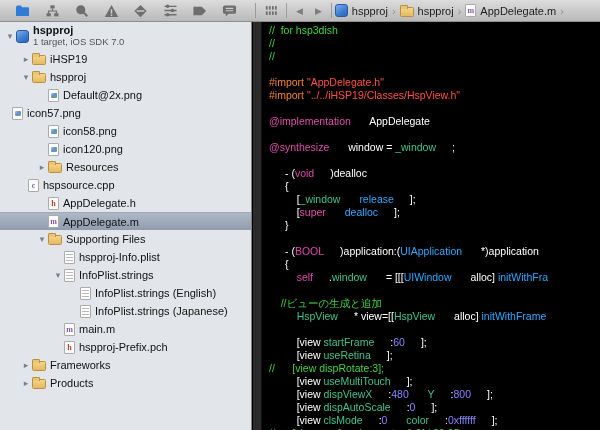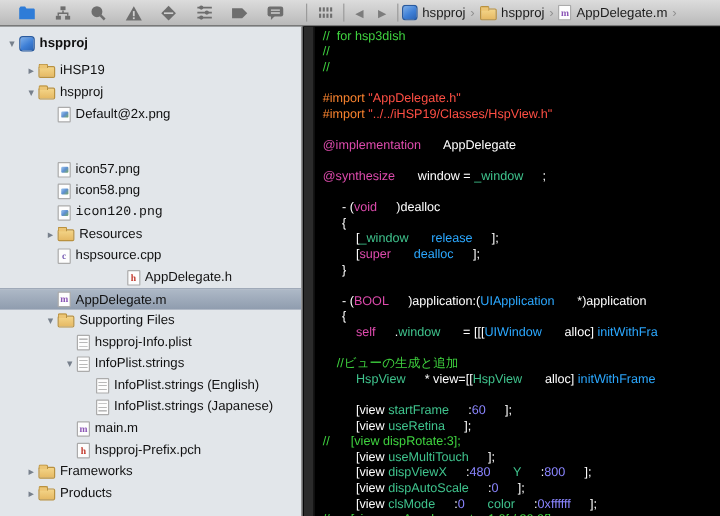--- a/index.html
+++ b/index.html
@@ -171,64 +171,65 @@
         </div>
     </div>
   </div>
 
   <div id="sidebar">
     <div id="projrow">
       <span class="tri">▾</span>
       <span class="pi"></span>
       <span class="projtexts">
         <div class="projname">hspproj</div>
+        <div class="projsub">1 target, iOS SDK 7.0</div>
       </span>
     </div>
     <div id="tree">
         <div class="row" style="padding-left: 20px;">
     <span class="tri">▸</span>
     <span class="fold"></span>
     <span class="lbl">iHSP19</span>
   </div>
         <div class="row" style="padding-left: 20px;">
     <span class="tri">▾</span>
     <span class="fold"></span>
     <span class="lbl">hspproj</span>
   </div>
         <div class="row" style="padding-left: 36px;">
     <span class="tri"></span>
     <span class="fi fi-png"></span>
     <span class="lbl">Default@2x.png</span>
   </div>
-        <div class="row" style="padding-left: 36px; margin-top: 28px;">
+        <div class="row" style="">
     <span class="tri"></span>
     <span class="fi fi-png"></span>
     <span class="lbl">icon57.png</span>
   </div>
         <div class="row" style="padding-left: 36px;">
     <span class="tri"></span>
     <span class="fi fi-png"></span>
     <span class="lbl">icon58.png</span>
   </div>
-        <div class="row" style="padding-left: 36px; font-family: Liberation Mono, monospace;">
+        <div class="row" style="padding-left: 36px;">
     <span class="tri"></span>
     <span class="fi fi-png"></span>
     <span class="lbl">icon120.png</span>
   </div>
         <div class="row" style="padding-left: 36px;">
     <span class="tri">▸</span>
     <span class="fold"></span>
     <span class="lbl">Resources</span>
   </div>
-        <div class="row" style="padding-left: 36px; text-align: center;">
+        <div class="row" style="padding-left: 16px; text-align: center;">
     <span class="tri"></span>
     <span class="fi fi-cpp"></span>
     <span class="lbl">hspsource.cpp</span>
   </div>
-        <div class="row" style="padding-left: 36px; justify-content: center;">
+        <div class="row" style="padding-left: 36px;">
     <span class="tri"></span>
     <span class="fi fi-header"></span>
     <span class="lbl">AppDelegate.h</span>
   </div>
         <div class="row sel" style="padding-left: 36px;">
     <span class="tri"></span>
     <span class="fi fi-impl"></span>
     <span class="lbl">AppDelegate.m</span>
   </div>
         <div class="row" style="padding-left: 36px;">

